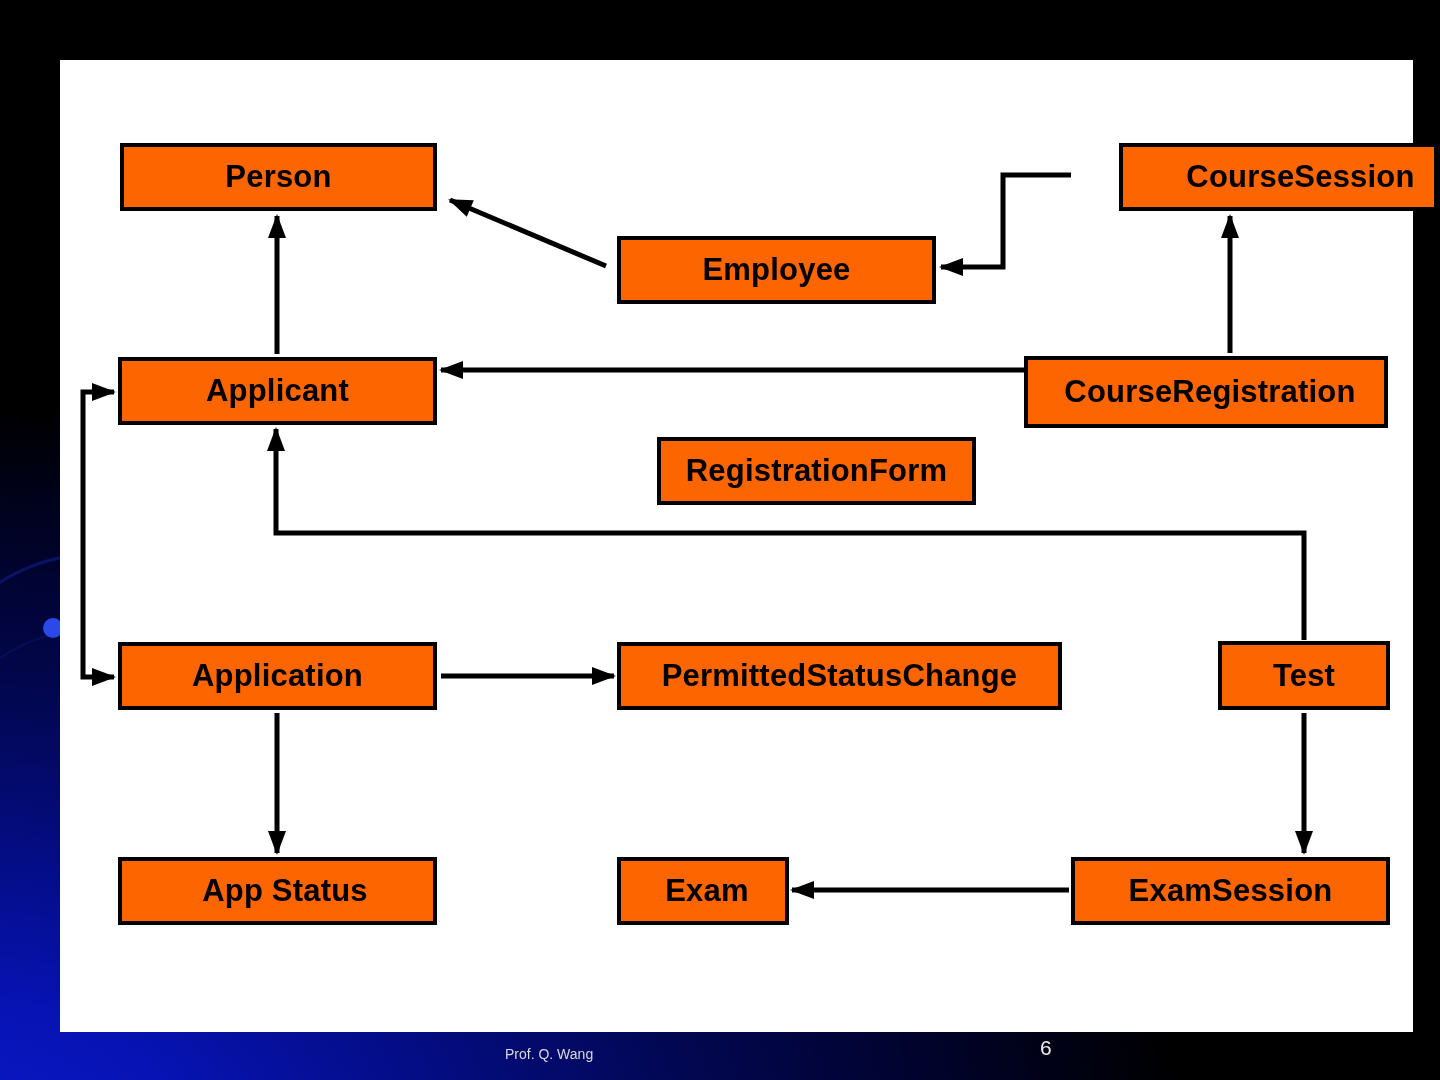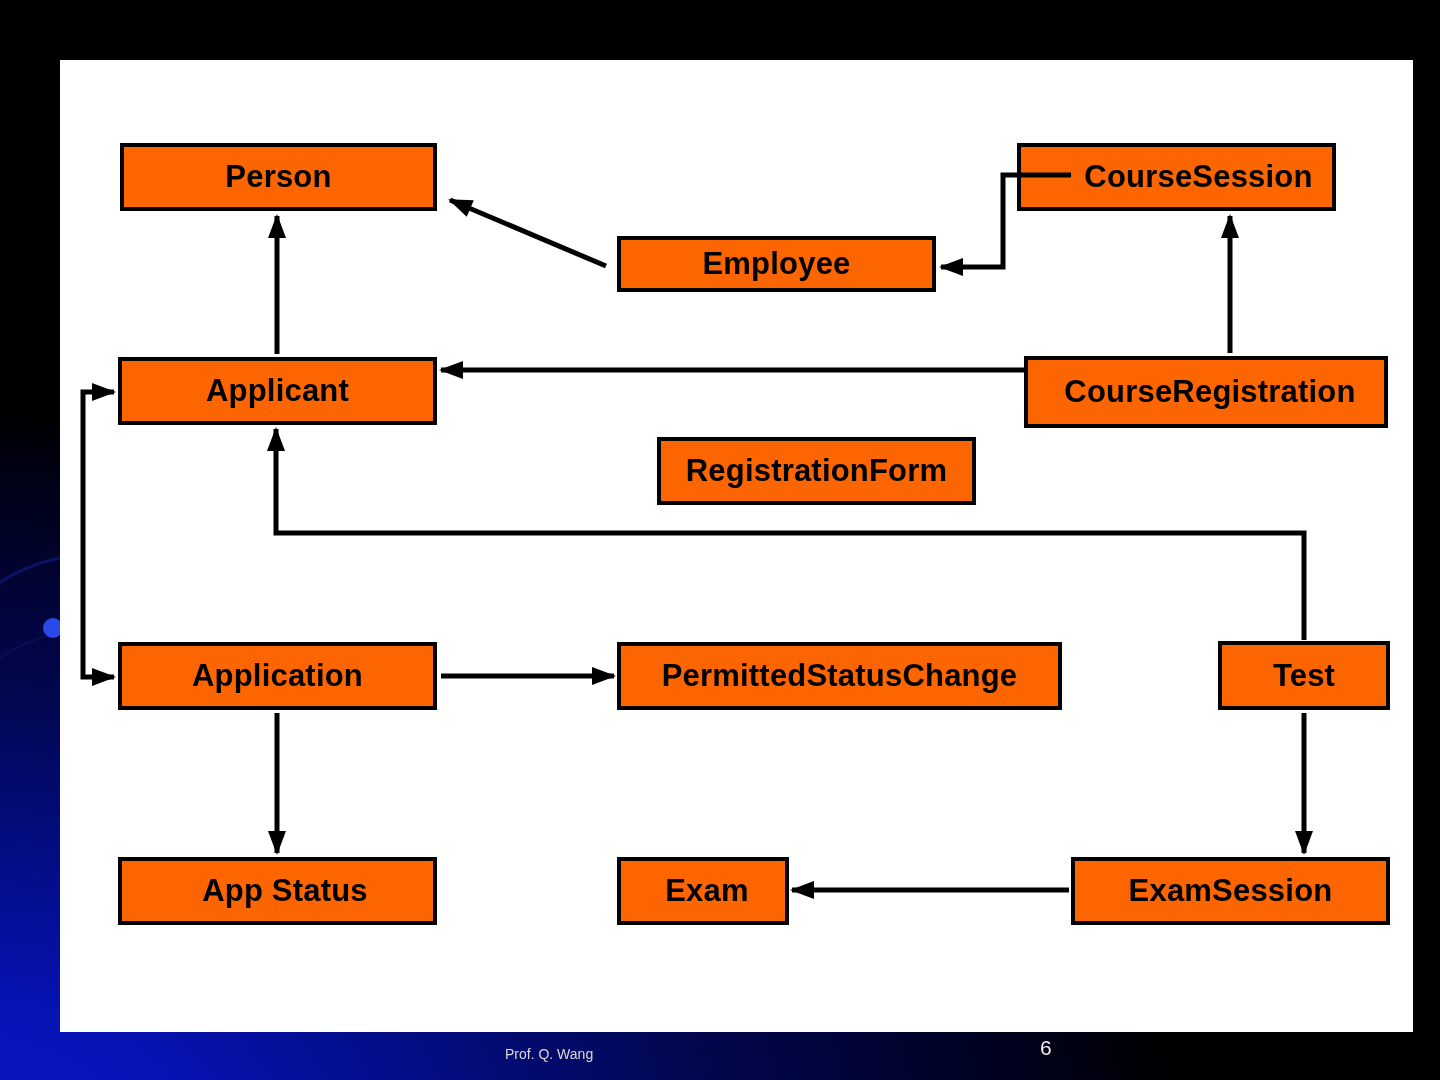--- a/index.html
+++ b/index.html
@@ -52,24 +52,24 @@
     <path d="M -60 720 Q 30 590 170 650" stroke="#0a1360" stroke-width="2" fill="none" opacity="0.7"></path>
     <circle cx="53" cy="628" r="10" fill="#2b48e8"></circle>
   </svg>
 
   <div class="canvas"></div>
 
   <div id="node-layer">
       <div class="node" style="left: 120px; top: 143px; width: 317px; height: 68px;">
         <span>Person</span>
       </div>
-      <div class="node" style="left: 1017px; top: 143px; width: 319px; height: 68px; padding-left: 44px;">
+      <div class="node" style="left: 1119px; top: 143px; width: 319px; height: 68px; padding-left: 44px;">
         <span>CourseSession</span>
       </div>
-      <div class="node" style="left: 617px; top: 236px; width: 319px; height: 56px;">
+      <div class="node" style="left: 617px; top: 236px; width: 319px; height: 68px;">
         <span>Employee</span>
       </div>
       <div class="node" style="left: 118px; top: 357px; width: 319px; height: 68px; text-align: center;">
         <span>Applicant</span>
       </div>
       <div class="node" style="left: 1024px; top: 356px; width: 364px; height: 72px; padding-left: 8px;">
         <span>CourseRegistration</span>
       </div>
       <div class="node" style="left: 617px; top: 437px; width: 319px; height: 68px; margin-left: 40px;">
         <span>RegistrationForm</span>

